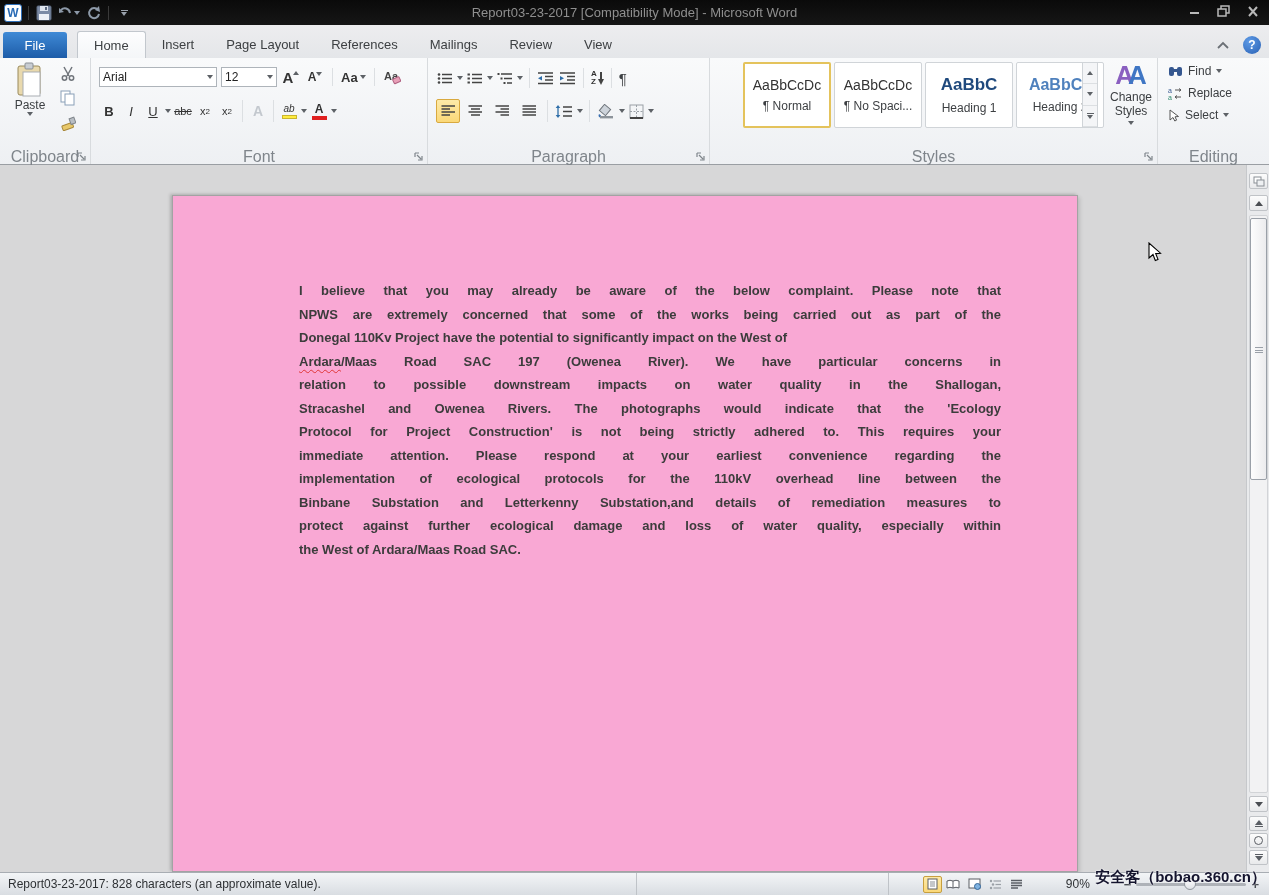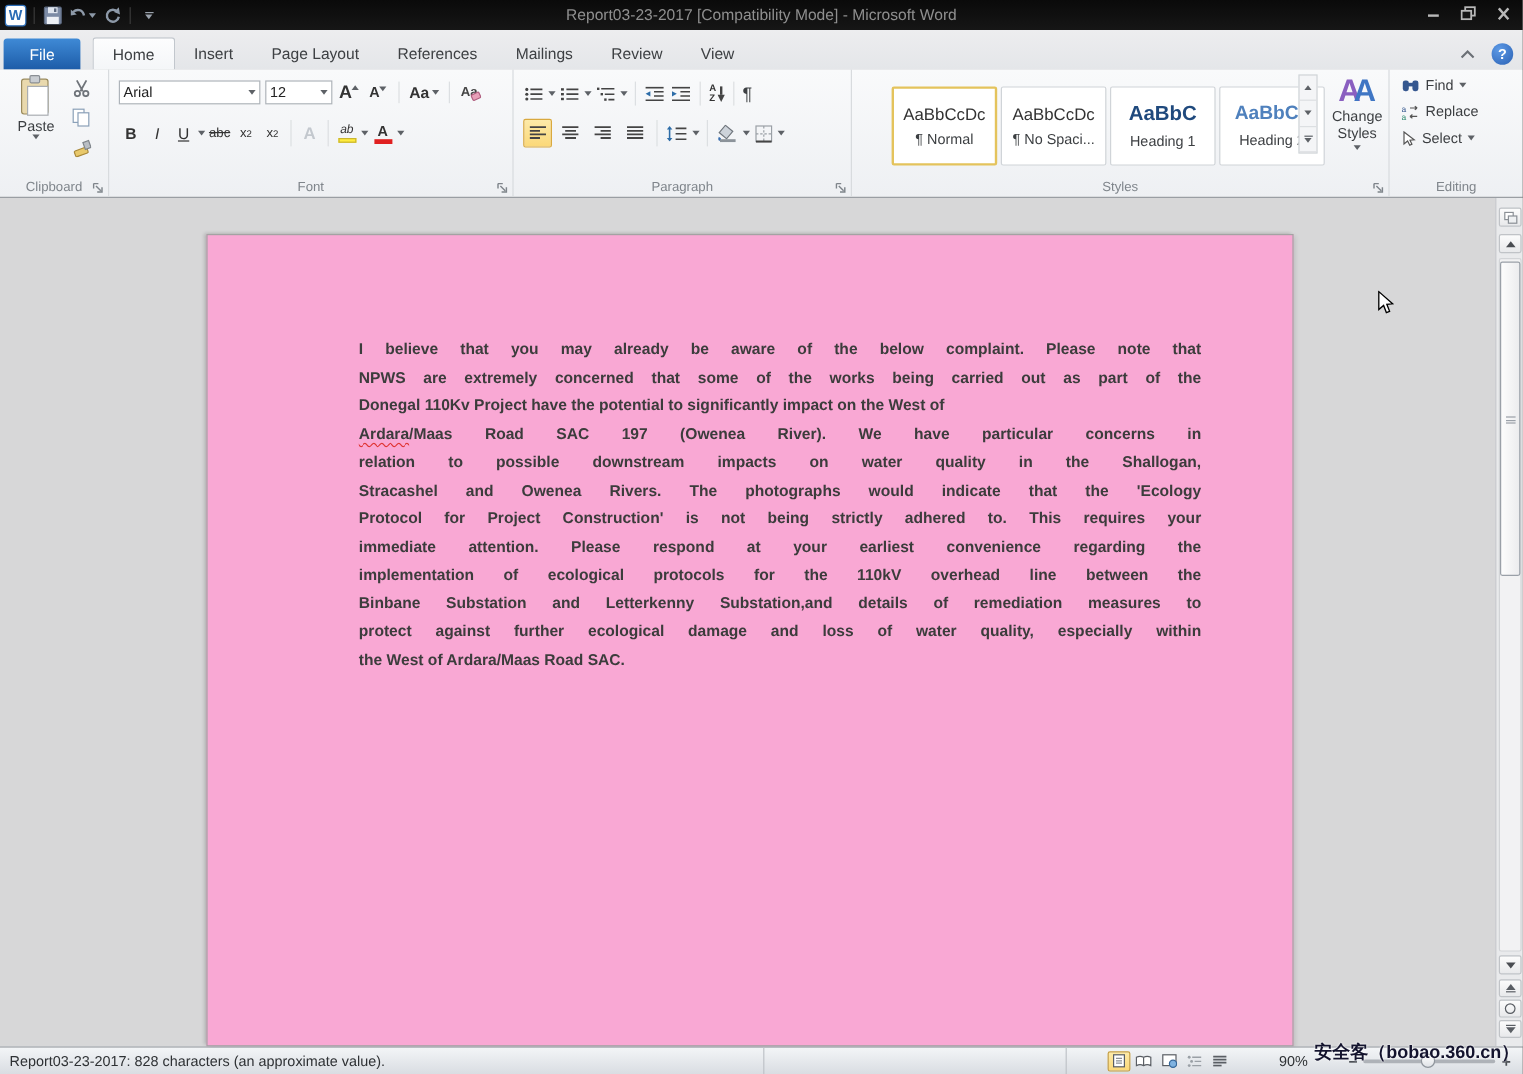--- a/index.html
+++ b/index.html
@@ -22,21 +22,21 @@
   .tab{height:27px;padding:0 16px;display:flex;align-items:center;color:#3d4043;font-size:13px;}
   .tab.active{background:linear-gradient(#fdfdfe,#f4f6f8);border:1px solid #c2c7cd;border-bottom:none;border-radius:3px 3px 0 0;margin-left:10px;}
   .tabrow-right{position:absolute;right:8px;bottom:4px;display:flex;align-items:center;gap:14px;}
   .collapse-chevron{width:12px;height:8px;}
   .help-btn{width:18px;height:18px;border-radius:50%;background:radial-gradient(circle at 35% 30%,#5d9ae6,#2a61b4);color:#fff;font-size:12px;font-weight:bold;display:flex;align-items:center;justify-content:center;}
 
   
   .ribbon{position:absolute;left:0;top:58px;width:1269px;height:107px;background:linear-gradient(#f9fafb,#eef0f3);border-bottom:1px solid #9a9ea3;display:flex;}
   .rgroup{position:relative;height:100%;border-right:1px solid #d8dbde;display:flex;flex-direction:column;}
   .rgroup-content{flex:1;position:relative;}
-  .rgroup-label{height:16px;display:flex;align-items:center;justify-content:center;color:#7f858b;font-size:11px;position:relative;}
+  .rgroup-label{height:16px;display:flex;align-items:flex-start;justify-content:center;color:#7f858b;font-size:16px;position:relative;}
   .launcher{position:absolute;right:3px;bottom:2px;width:10px;height:10px;}
   .dd{width:0;height:0;border-left:3px solid transparent;border-right:3px solid transparent;border-top:4px solid #5d6166;display:inline-block;}
   .ddu{width:0;height:0;border-left:3px solid transparent;border-right:3px solid transparent;border-bottom:4px solid #5d6166;display:inline-block;}
   .rbtn{display:inline-flex;align-items:center;justify-content:center;border:1px solid transparent;border-radius:2px;}
   .rbtn.hl{background:linear-gradient(#fdeaa9,#fbd878);border-color:#d9a93f;}
   .sep-v{width:1px;background:#dcdfe2;align-self:stretch;margin:2px 3px;}
 
   
   .g-clipboard{width:91px;}
   .paste-btn{position:absolute;left:7px;top:4px;width:46px;height:80px;display:flex;flex-direction:column;align-items:center;font-size:12px;color:#3c3f42;}
@@ -57,21 +57,21 @@
   .par-row1{position:absolute;left:8px;top:8px;display:flex;align-items:center;gap:3px;height:24px;}
   .par-row2{position:absolute;left:8px;top:40px;display:flex;align-items:center;gap:3px;height:26px;}
   .pilcrow{font-size:15px;color:#3d4043;}
   .sort-ic{display:flex;align-items:center;gap:1px;}
   .sort-letters{display:flex;flex-direction:column;font-size:8px;font-weight:bold;color:#333;line-height:1;}
   .sort-arrow{width:0;height:0;border-left:3px solid transparent;border-right:3px solid transparent;border-top:6px solid #444;}
   .sort-stem{width:2px;height:7px;background:#444;margin:0 auto;}
 
   
   .g-styles{width:448px;}
-  .style-gallery{position:absolute;left:6px;top:14px;display:flex;gap:3px;padding-left:27px;}
+  .style-gallery{position:absolute;left:6px;top:4px;display:flex;gap:3px;padding-left:27px;}
   .style-box{width:88px;height:66px;background:#fff;border:1px solid #d0d4d8;border-radius:2px;display:flex;flex-direction:column;align-items:center;justify-content:center;gap:6px;}
   .style-box.sel{border:2px solid #e4c35c;}
   .style-sample{font-size:14px;color:#333;}
   .style-sample.h1{font-weight:bold;color:#1f497d;font-size:17px;}
   .style-sample.h2{font-weight:bold;color:#4f81bd;font-size:16px;}
   .style-name{font-size:12px;color:#3c3f42;}
   .gal-scroll{position:absolute;left:372px;top:4px;width:16px;height:66px;display:flex;flex-direction:column;border:1px solid #d0d4d8;background:#f4f5f7;}
   .gal-scroll>div{flex:1;display:flex;align-items:center;justify-content:center;border-bottom:1px solid #dcdfe2;}
   .change-styles{position:absolute;left:396px;top:2px;width:50px;height:84px;display:flex;flex-direction:column;align-items:center;font-size:12px;color:#3c3f42;text-align:center;line-height:1.2;}
   .aa-icon{font-size:26px;font-weight:bold;line-height:30px;}

